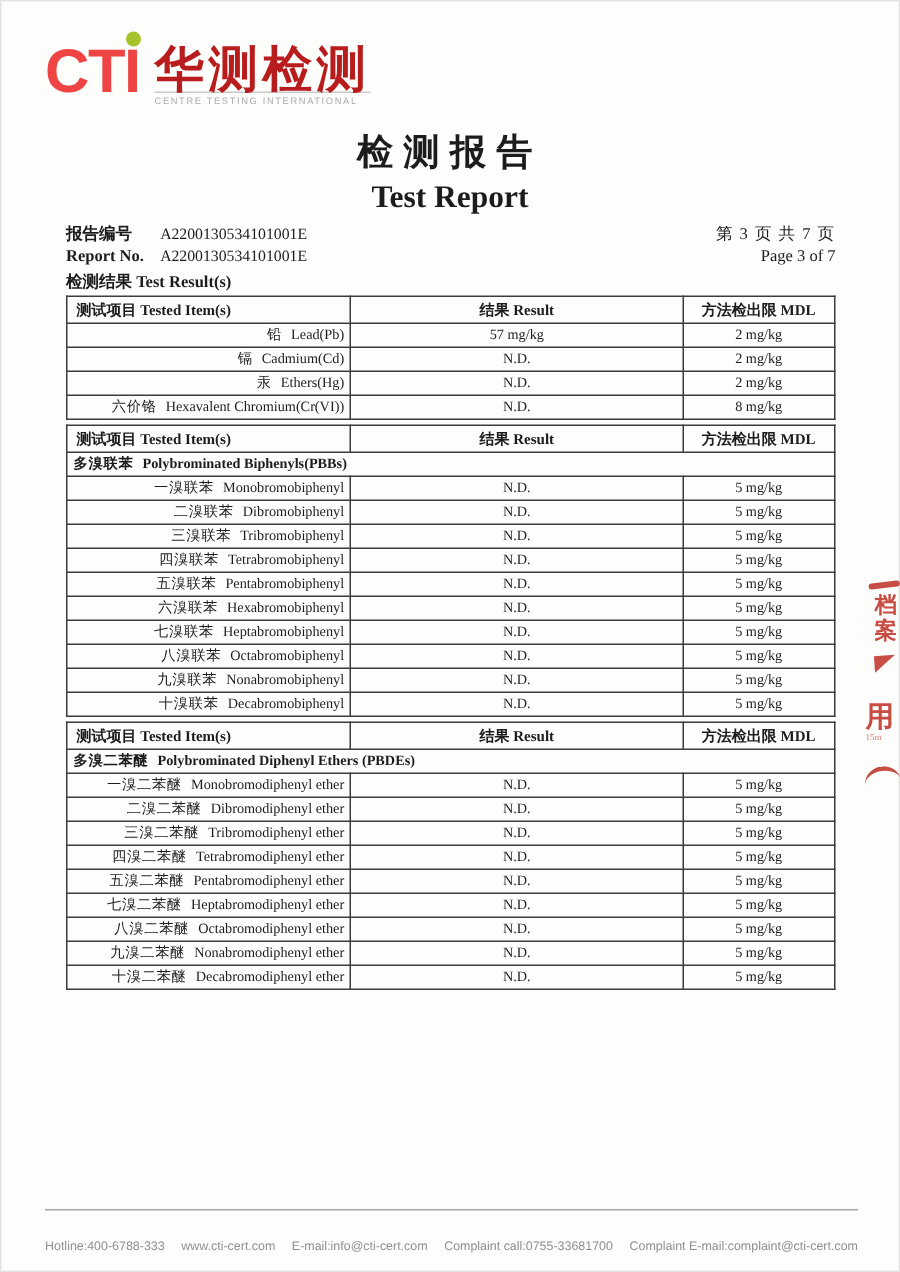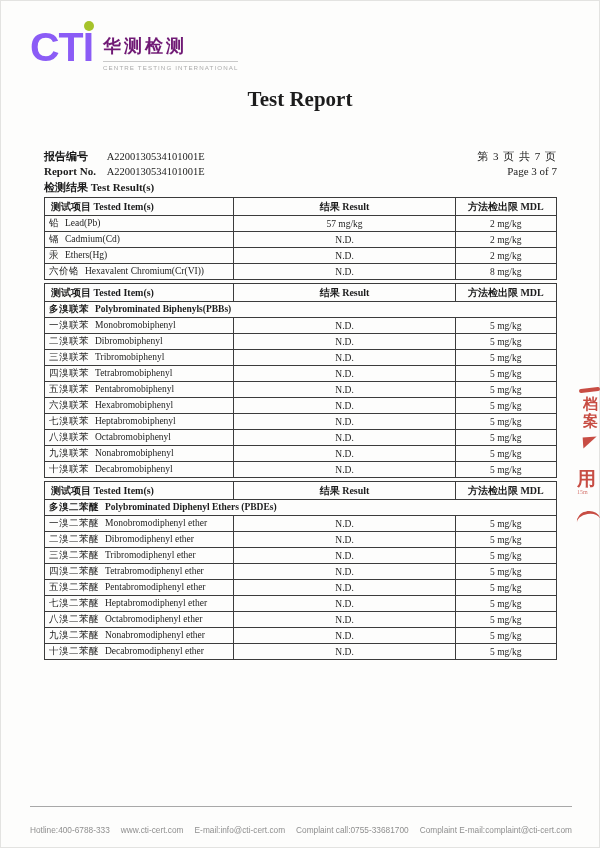--- a/index.html
+++ b/index.html
@@ -11,30 +11,30 @@
     position:relative;
     overflow:hidden;
     box-shadow: inset 0 0 0 1px #e3e3e1;
   }
 
   
   .logo { position:absolute; top:27px; left:30px; display:flex; align-items:flex-start; }
   .logo-cti {
     font-family:"Liberation Sans","DejaVu Sans",sans-serif;
     font-weight:bold; font-size:41px; line-height:40px;
-    color:#8b5cf6; letter-spacing:-1px; position:relative;
+    color:#ef4444; letter-spacing:-1px; position:relative;
   }
   .logo-dot {
     position:absolute; top:-6px; right:-1px;
     width:10px; height:10px; border-radius:50%; background:#a6c32a;
   }
   .logo-right { margin-left:10px; margin-top:6px; }
   .logo-cn {
     font-family:"Liberation Sans","DejaVu Sans",sans-serif;
-    font-size:18px; line-height:26px; color:#701a75; letter-spacing:3px; font-weight:bold;
+    font-size:33px; line-height:26px; color:#b91c1c; letter-spacing:3px; font-weight:bold;
   }
   .logo-en {
     font-family:"Liberation Sans","DejaVu Sans",sans-serif;
     font-size:6.2px; color:#ababab; letter-spacing:1.1px; margin-top:2px;
     border-top:1px solid #c9c9c9; padding-top:2px;
   }
 
   
   .title-block { position:absolute; top:85px; left:0; width:100%; text-align:center; }
   .title-cn { font-size:24px; font-weight:bold; letter-spacing:7px; }
@@ -55,21 +55,21 @@
   table.rt th, table.rt td { border:1px solid #3c3c3c; overflow:hidden; white-space:nowrap; }
   table.rt th {
     font-size:10px; font-weight:bold; height:18px; padding:1px 4px;
     text-align:center;
   }
   table.rt th:first-child { text-align:left; padding-left:6px; }
   table.rt th:nth-child(1){ width:37%; }
   table.rt th:nth-child(2){ width:43.2%; }
   table.rt th:nth-child(3){ width:19.8%; }
   table.rt td { font-size:9.5px; height:16px; padding:0 4px; }
-  td.c-item { text-align:left; padding-left:6px; }
+  td.c-item { text-align:right; padding-left:6px; }
   td.c-result, td.c-mdl { text-align:center; }
   .section-row td { font-weight:bold; font-size:10px; padding-left:6px; }
   .cn { letter-spacing:0.5px; }
   .en { margin-left:6px; }
 
   
   .stamp { position:absolute; color:#c23a30; opacity:0.9; overflow:hidden; }
   .stamp-stroke1 { top:388px; right:0; width:21px; height:4px; background:#c23a30; transform:rotate(-7deg); border-radius:2px; }
   .stamp-chars { top:396px; right:0; width:17px; height:36px; font-size:15px; line-height:17px; font-weight:bold; }
   .stamp-tri { top:437px; right:3px; width:0; height:0; border-top:11px solid #c23a30; border-right:14px solid transparent; transform:rotate(-4deg); }
@@ -95,20 +95,21 @@
     <span>CTI</span>
     <span class="logo-dot"></span>
   </div>
   <div class="logo-right">
     <div class="logo-cn">华测检测</div>
     <div class="logo-en">CENTRE TESTING INTERNATIONAL</div>
   </div>
 </div>
 
 <div class="title-block">
+  <div class="title-cn">检测报告</div>
   <div class="title-en">Test Report</div>
 </div>
 
 <div class="info-row">
   <div>
     <div class="info-line">
       <span class="info-label">报告编号</span>
       <span class="info-value">A2200130534101001E</span>
     </div>
     <div class="info-line">

